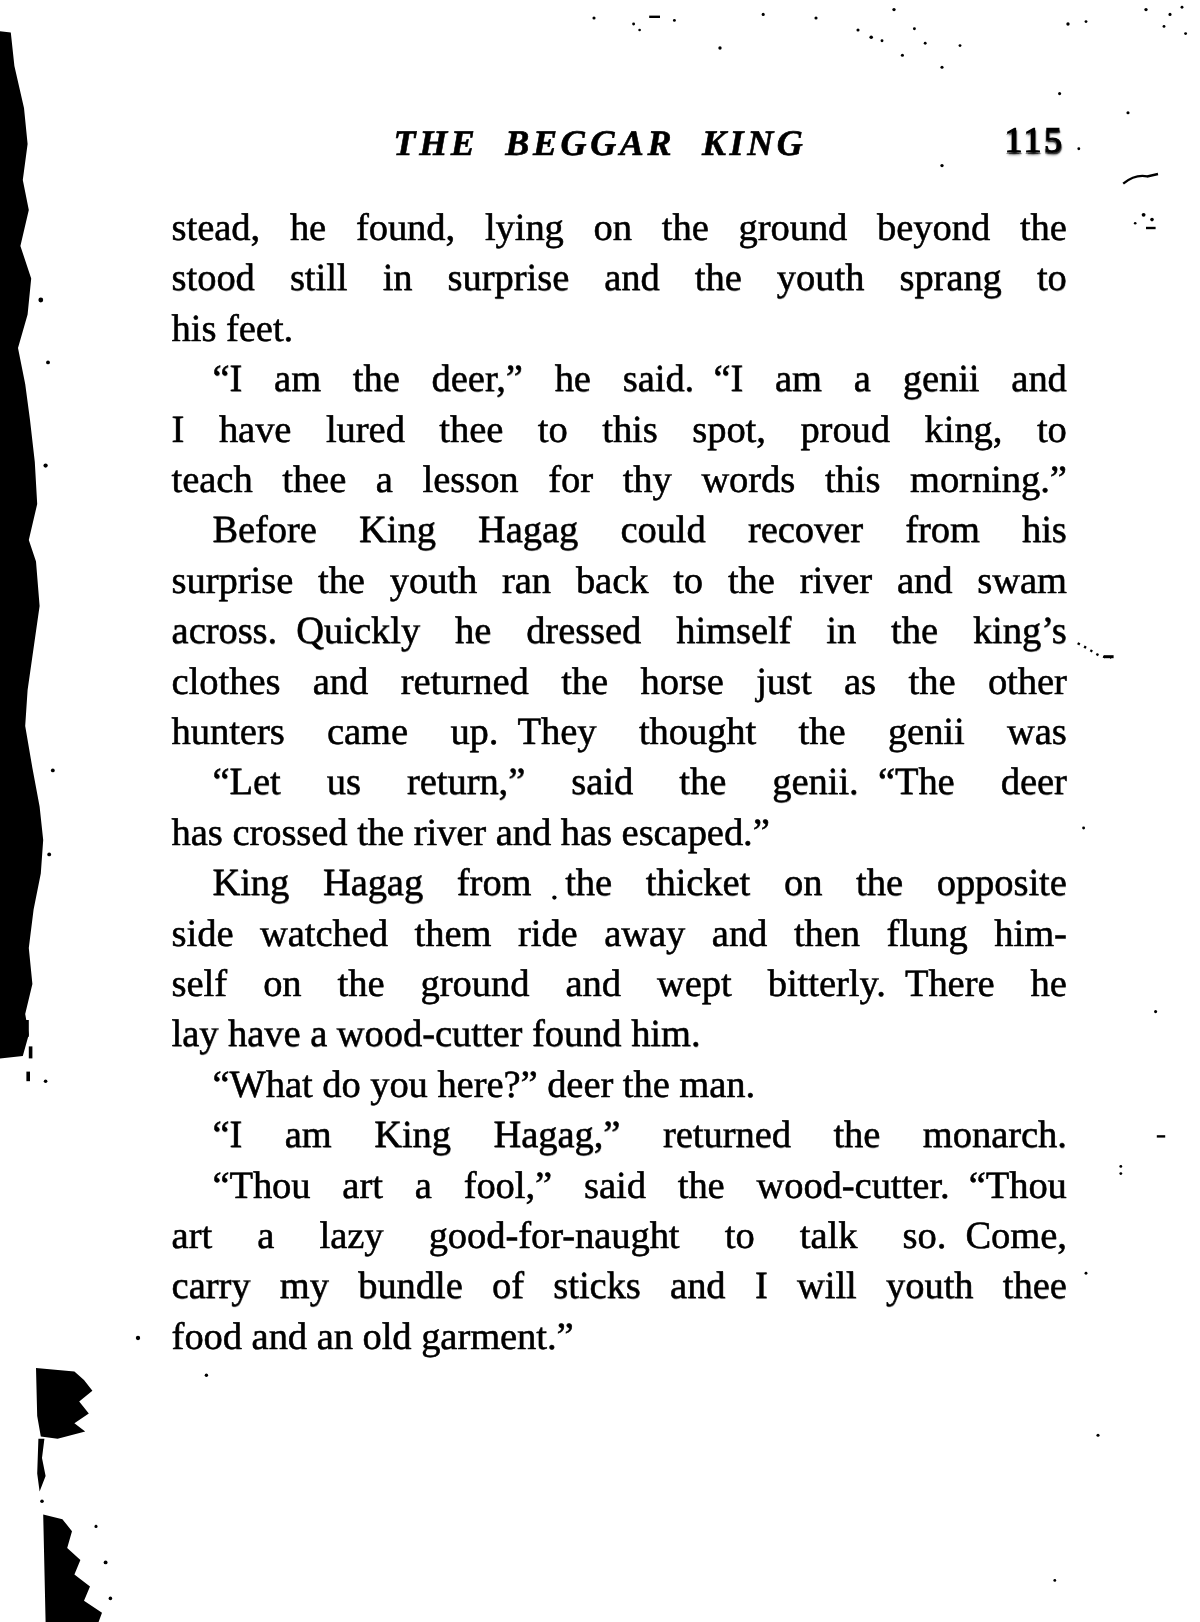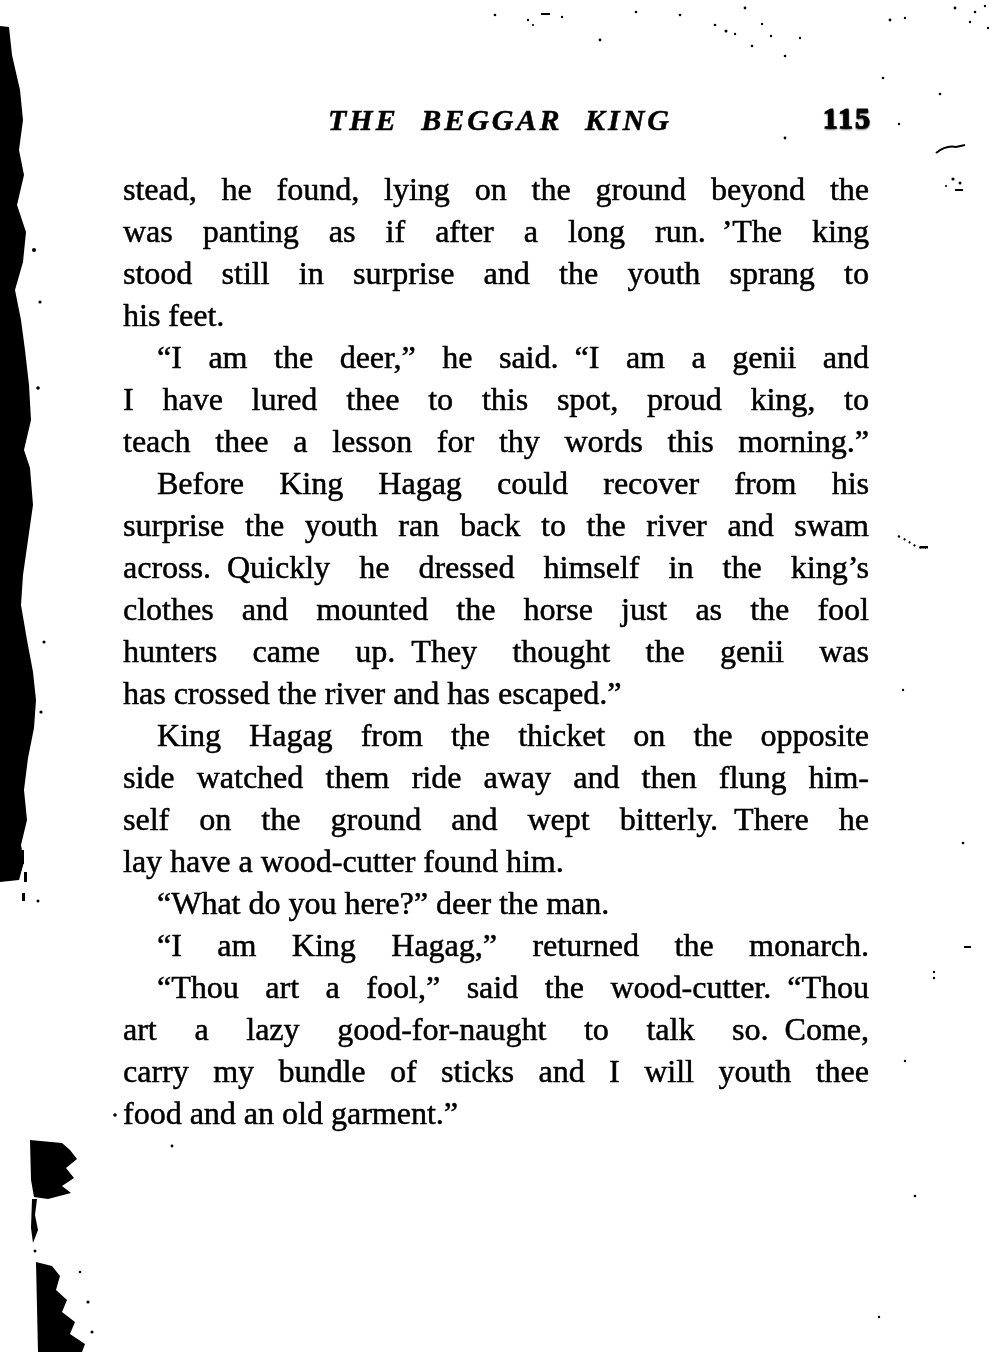--- a/index.html
+++ b/index.html
@@ -19,31 +19,31 @@
     text-align: center;
     font-style: italic;
     font-weight: bold;
     font-size: 30px;
     letter-spacing: 3px;
     word-spacing: 12px;
     -webkit-text-stroke: 0.5px #000;
   }
   .page-number {
     position: absolute;
-    top: 101px; right: 128px;
-    font-weight: bold;
+    top: 101px; right: 113px;
+    font-weight: normal;
     font-size: 30px;
     letter-spacing: 2px;
     -webkit-text-stroke: 1px #000;
     text-shadow: 1px 1px 1px rgba(0,0,0,0.75), -1px 1px 0 rgba(0,0,0,0.4), 0 2px 2px rgba(0,0,0,0.5);
   }
 
   .body-text {
     position: absolute;
-    left: 123px; top: 168px; width: 746px;
+    left: 143px; top: 168px; width: 746px;
   }
   .line {
     height: 42px;
     line-height: 42px;
     font-size: 32px;
     text-align: justify;
     text-align-last: justify;
     text-justify: inter-word;
     -webkit-text-stroke: 0.4px #000;
     text-shadow: 0.4px 0.4px 0 rgba(0,0,0,0.35);
@@ -59,31 +59,31 @@
 </head>
 <body>
 
 <div class="page">
 
   <div class="running-head">THE BEGGAR KING</div>
   <div class="page-number">115</div>
 
   <div class="body-text">
     <div class="line">stead, he found, lying on the ground beyond the</div>
-    <div class="line">was panting as if after a long run. ’The king</div>
     <div class="line">stood still in surprise and the youth sprang to</div>
     <div class="line left">his feet.</div>
     <div class="line indent">“I am the deer,” he said. “I am a genii and</div>
     <div class="line">I have lured thee to this spot, proud king, to</div>
     <div class="line">teach thee a lesson for thy words this morning.”</div>
     <div class="line indent">Before King Hagag could recover from his</div>
     <div class="line">surprise the youth ran back to the river and swam</div>
     <div class="line">across. Quickly he dressed himself in the king’s</div>
-    <div class="line">clothes and mounted the horse just as the fool</div>
+    <div class="line">clothes and returned the horse just as the other</div>
     <div class="line">hunters came up. They thought the genii was</div>
+    <div class="line indent">“Let us return,” said the genii. “The deer</div>
     <div class="line left">has crossed the river and has escaped.”</div>
     <div class="line indent">King Hagag from the thicket on the opposite</div>
     <div class="line">side watched them ride away and then flung him-</div>
     <div class="line">self on the ground and wept bitterly. There he</div>
     <div class="line left">lay have a wood-cutter found him.</div>
     <div class="line indent left">“What do you here?” deer the man.</div>
     <div class="line indent">“I am King Hagag,” returned the monarch.</div>
     <div class="line indent">“Thou art a fool,” said the wood-cutter. “Thou</div>
     <div class="line">art a lazy good-for-naught to talk so. Come,</div>
     <div class="line">carry my bundle of sticks and I will youth thee</div>

